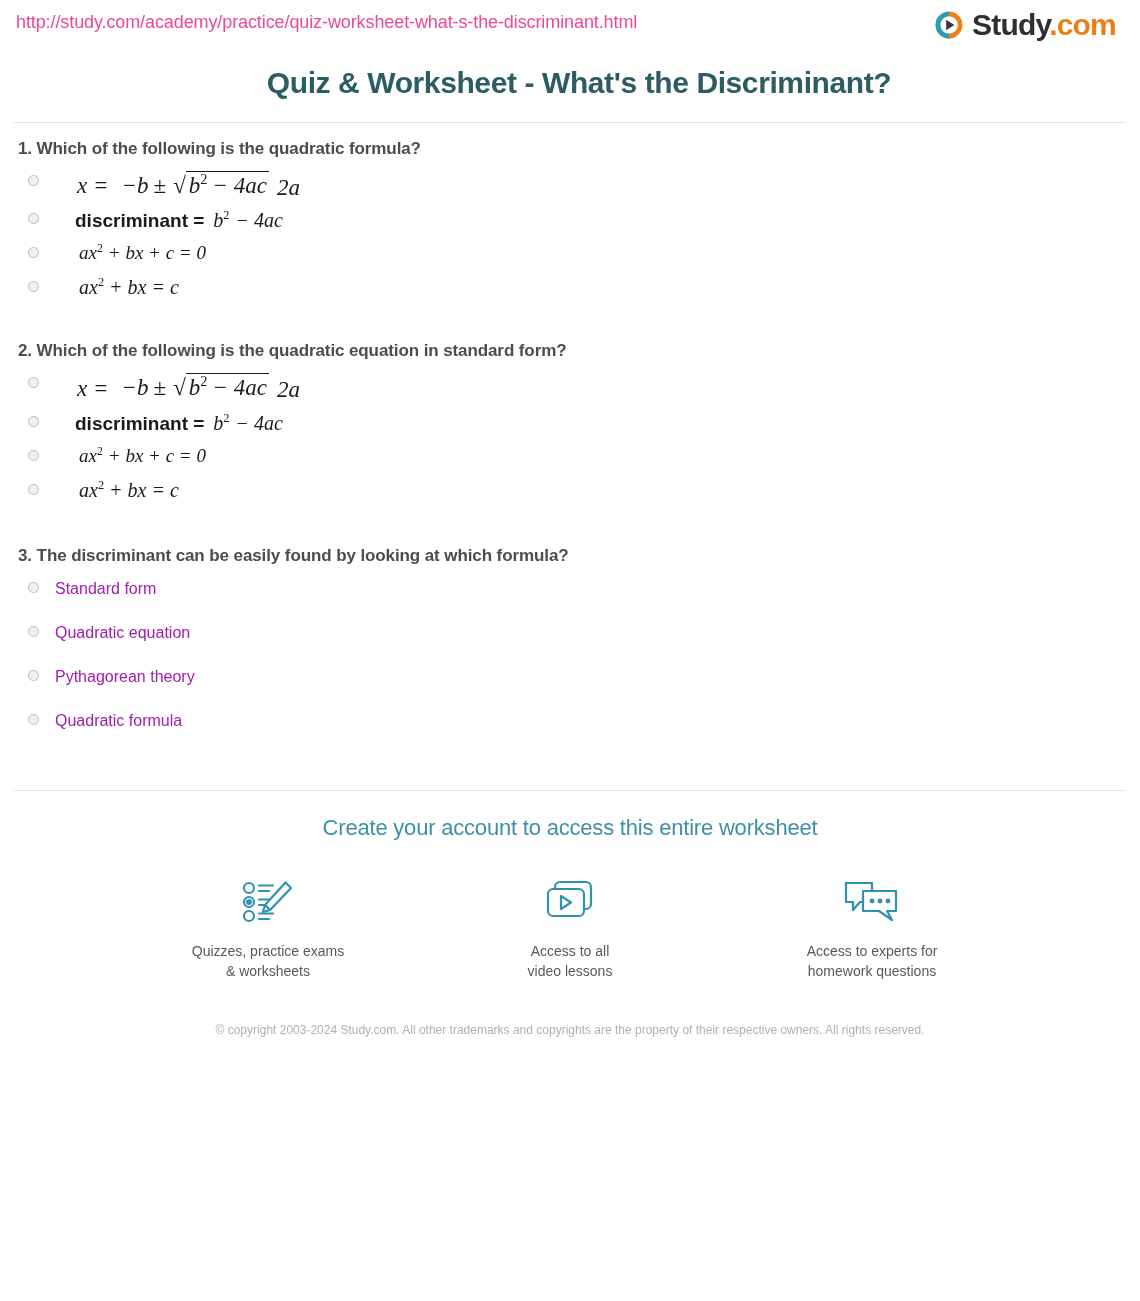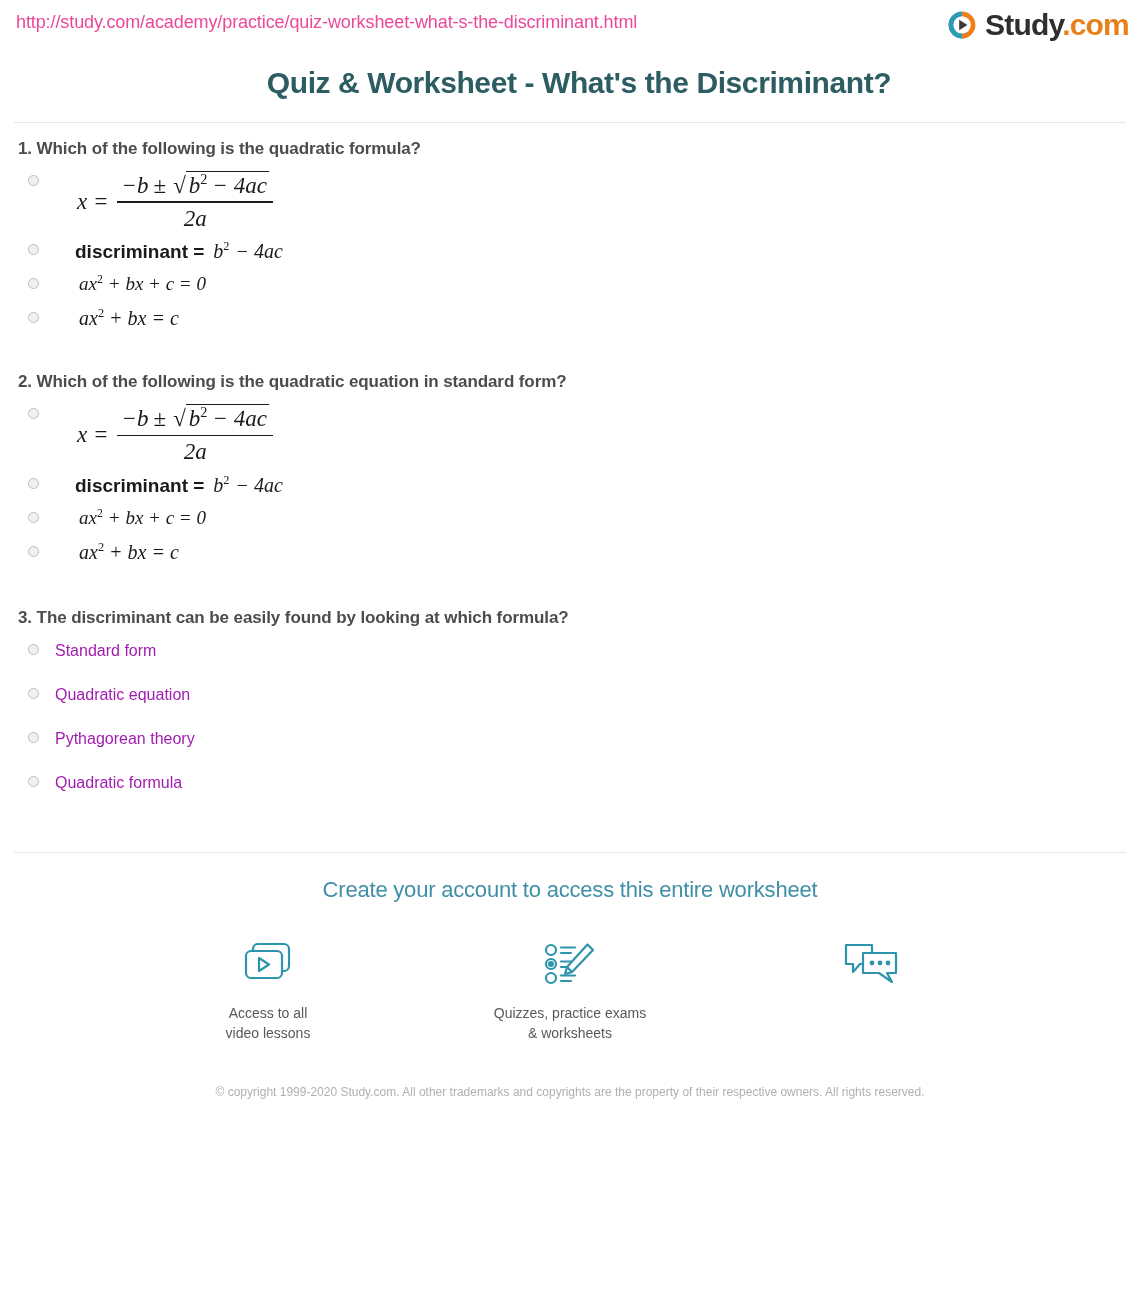--- a/index.html
+++ b/index.html
@@ -23,21 +23,21 @@
     padding: 12px 16px 0 16px;
   }
   .url {
     font-size: 18px;
     color: #ec4899;
     letter-spacing: -0.1px;
     font-family: Liberation Sans, sans-serif;
   }
   .logo {
     position: absolute;
-    right: 11px;
+    right: 24px;
     top: 8px;
     display: flex;
     align-items: center;
     gap: 7px;
   }
   .logo-mark { width: 32px; height: 32px; display: block; }
   .logo-text {
     font-size: 30px;
     font-weight: bold;
     color: #2f2f2f;
@@ -100,21 +100,21 @@
 
   .frac-eq {
     display: flex;
     align-items: center;
     font-size: 23px;
     padding: 4px 0 2px 22px;
   }
   .frac-eq .lhs { margin-right: 9px; }
   .frac {
     display: inline-flex;
-    flex-direction: column;
+    flex-direction: row;
     align-items: center;
     line-height: 1.15;
   }
   .frac .top {
     padding: 0 4px 2px 4px;
     white-space: nowrap;
   }
   .frac .bar {
     width: 100%;
     height: 1.5px;
@@ -358,34 +358,20 @@
 </div>
 
 <div class="cta-rule"></div>
 <div class="cta">
   <a class="cta-title" href="#">Create your account to access this entire worksheet</a>
 
   <div class="features">
 
     <div class="feature">
       <div class="feature-icon">
-        <svg width="56" height="50" viewBox="0 0 56 50" fill="none" stroke="#2e93ad" stroke-width="2.2">
-          <rect x="13" y="5" width="36" height="27" rx="5"></rect>
-          <rect x="6" y="12" width="36" height="27" rx="5" fill="#ffffff"></rect>
-          <path d="M19 19 L29 25.5 L19 32 Z" stroke-linejoin="round"></path>
-        </svg>
-      </div>
-      <div class="feature-label">
-        <span>Access to all</span><br>
-        <span>video lessons</span>
-      </div>
-    </div>
-
-    <div class="feature">
-      <div class="feature-icon">
         <svg width="58" height="50" viewBox="0 0 58 50" fill="none" stroke="#2e93ad" stroke-width="2.2">
           <circle cx="10" cy="11" r="5"></circle>
           <circle cx="10" cy="25" r="5"></circle>
           <circle cx="10" cy="25" r="1.9" fill="#2e93ad"></circle>
           <circle cx="10" cy="39" r="5"></circle>
           <line x1="20" y1="8.5" x2="34" y2="8.5" stroke-linecap="round"></line>
           <line x1="20" y1="14" x2="30" y2="14" stroke-linecap="round"></line>
           <line x1="20" y1="22.5" x2="31" y2="22.5" stroke-linecap="round"></line>
           <line x1="20" y1="28" x2="27" y2="28" stroke-linecap="round"></line>
           <line x1="20" y1="36.5" x2="34" y2="36.5" stroke-linecap="round"></line>
@@ -395,26 +381,44 @@
         </svg>
       </div>
       <div class="feature-label">
         <span>Quizzes, practice exams</span><br>
         <span>&amp; worksheets</span>
       </div>
     </div>
 
     <div class="feature">
       <div class="feature-icon">
+        <svg width="56" height="50" viewBox="0 0 56 50" fill="none" stroke="#2e93ad" stroke-width="2.2">
+          <rect x="13" y="5" width="36" height="27" rx="5"></rect>
+          <rect x="6" y="12" width="36" height="27" rx="5" fill="#ffffff"></rect>
+          <path d="M19 19 L29 25.5 L19 32 Z" stroke-linejoin="round"></path>
+        </svg>
+      </div>
+      <div class="feature-label">
+        <span>Access to all</span><br>
+        <span>video lessons</span>
+      </div>
+    </div>
+
+    <div class="feature">
+      <div class="feature-icon">
         <svg width="62" height="50" viewBox="0 0 62 50" fill="none" stroke="#2e93ad" stroke-width="2.2">
           <path d="M5 6 h26 v19 h-12 l-7 8 v-8 H5 Z" stroke-linejoin="round" fill="#ffffff"></path>
           <path d="M22 14 h33 v20 h-9 l5 9 l-13 -9 H22 Z" stroke-linejoin="round" fill="#ffffff"></path>
           <circle cx="31" cy="24" r="2.4" fill="#2e93ad" stroke="none"></circle>
           <circle cx="39" cy="24" r="2.4" fill="#2e93ad" stroke="none"></circle>
           <circle cx="47" cy="24" r="2.4" fill="#2e93ad" stroke="none"></circle>
         </svg>
       </div>
+      <div class="feature-label">
+        <span>Access to experts for</span><br>
+        <span>homework questions</span>
+      </div>
     </div>
 
   </div>
 
-  <div class="copyright">© copyright 1999-2020 Study.com. All other trademarks and copyrights are the property of their respective owners. All rights reserved.</div>
+  <div class="copyright">© copyright 2003-2024 Study.com. All other trademarks and copyrights are the property of their respective owners. All rights reserved.</div>
 </div>
 
 </body></html>

